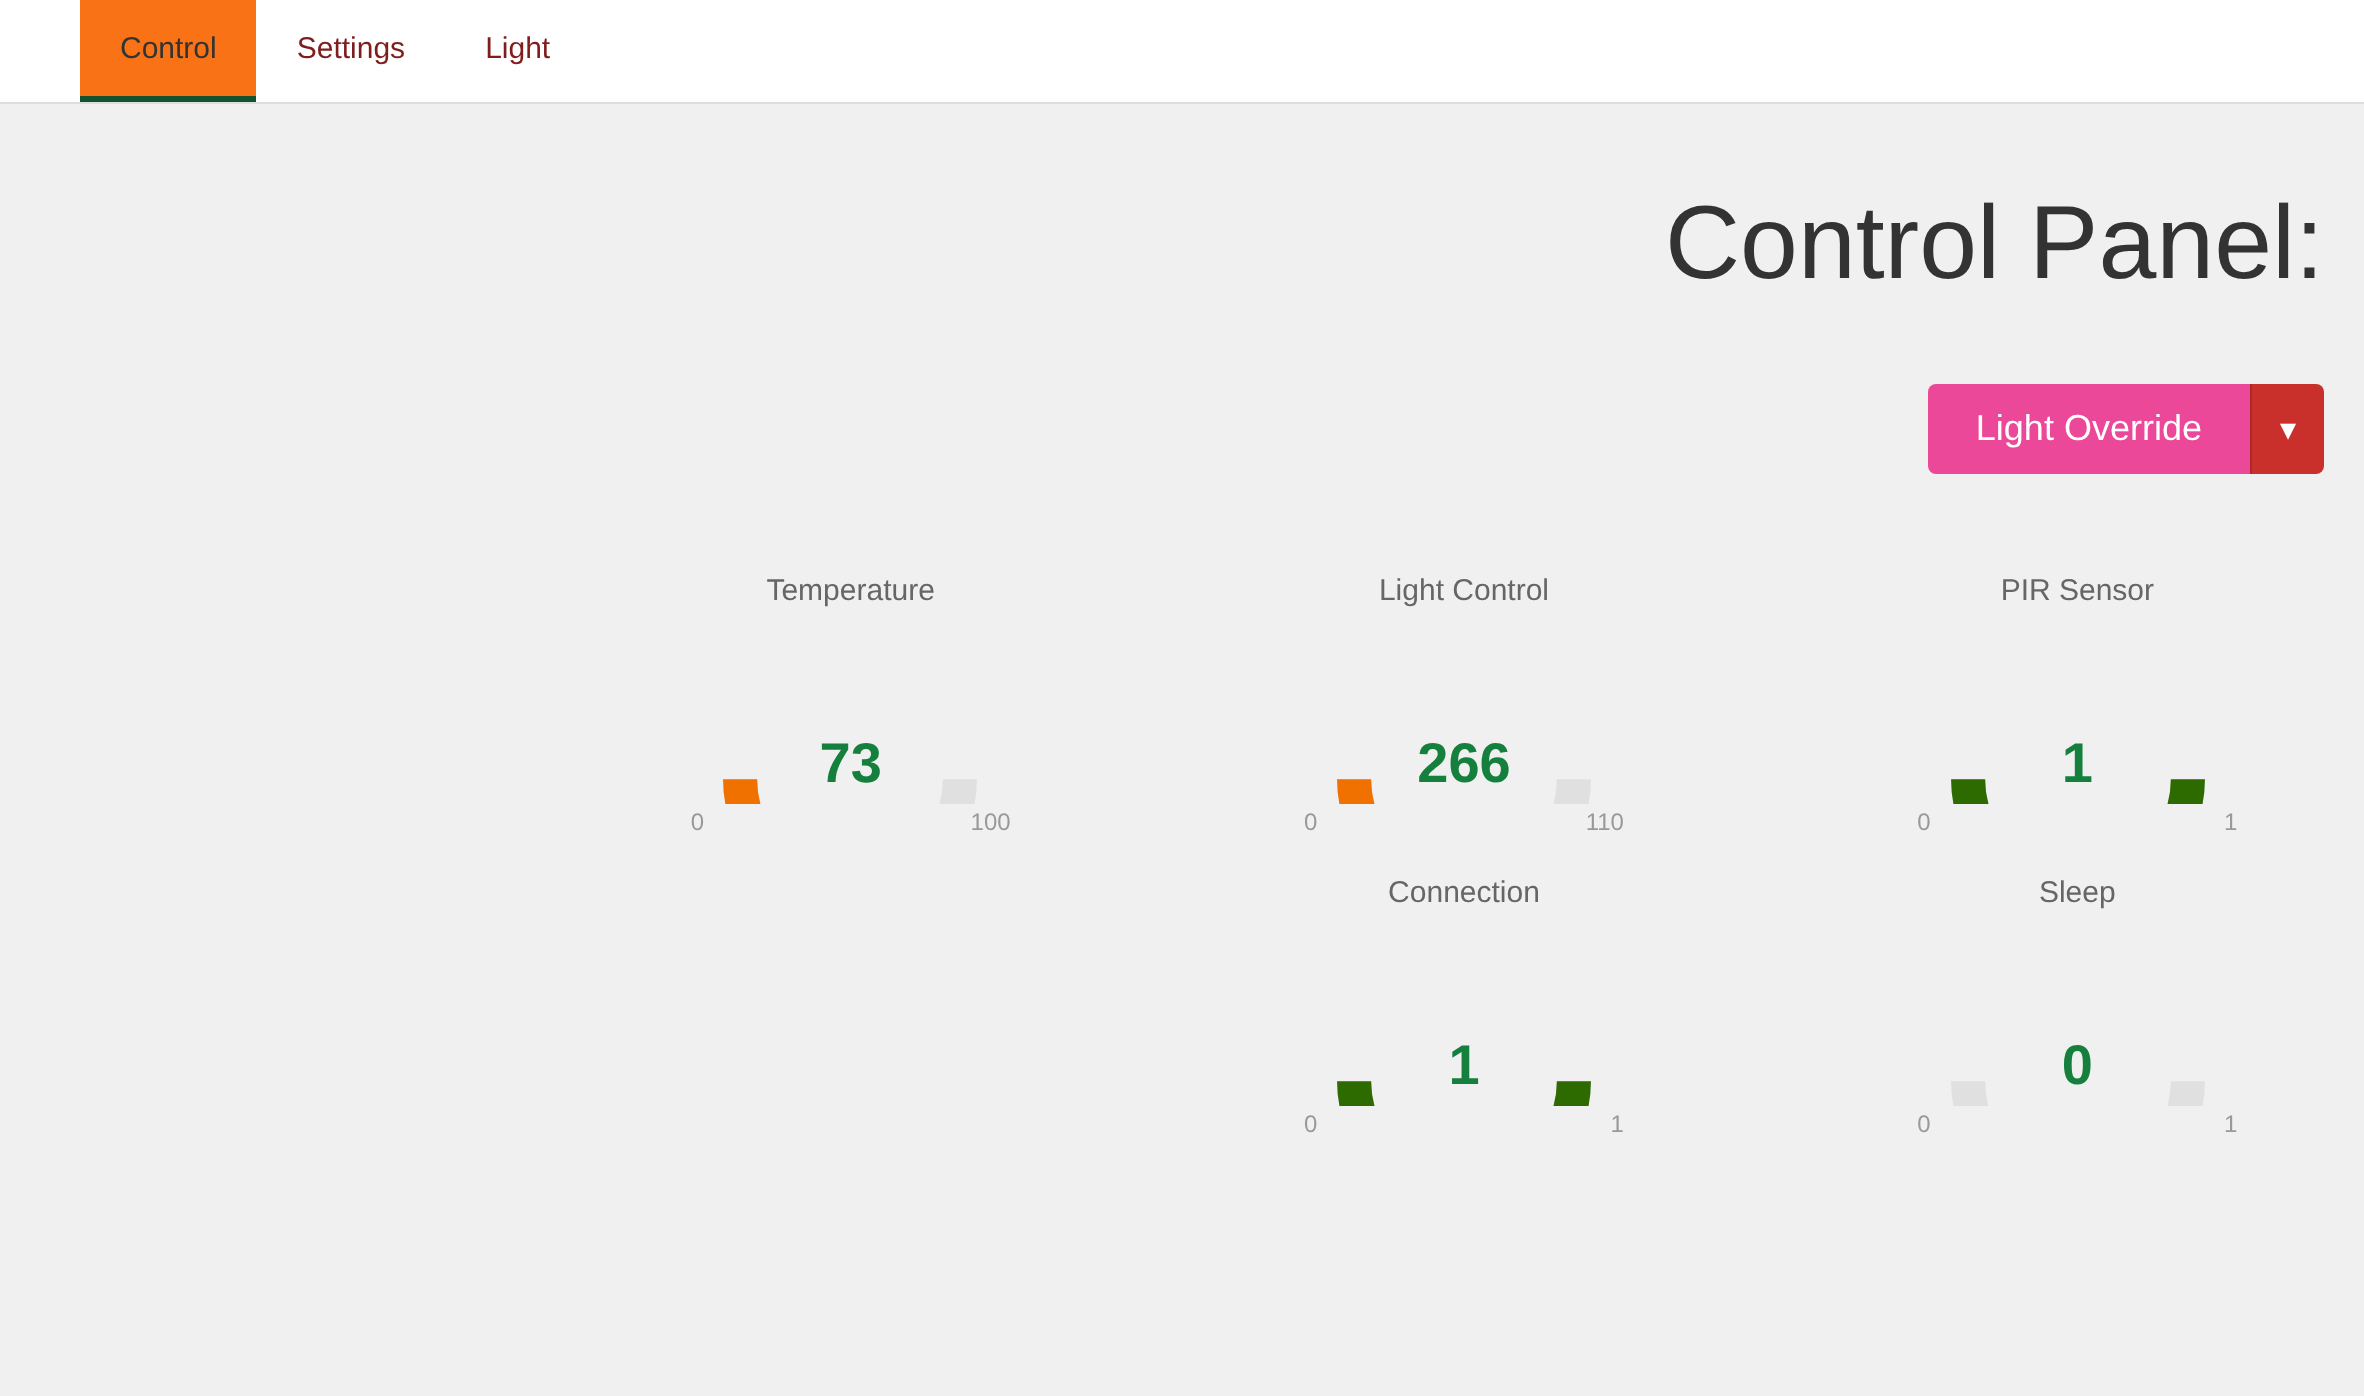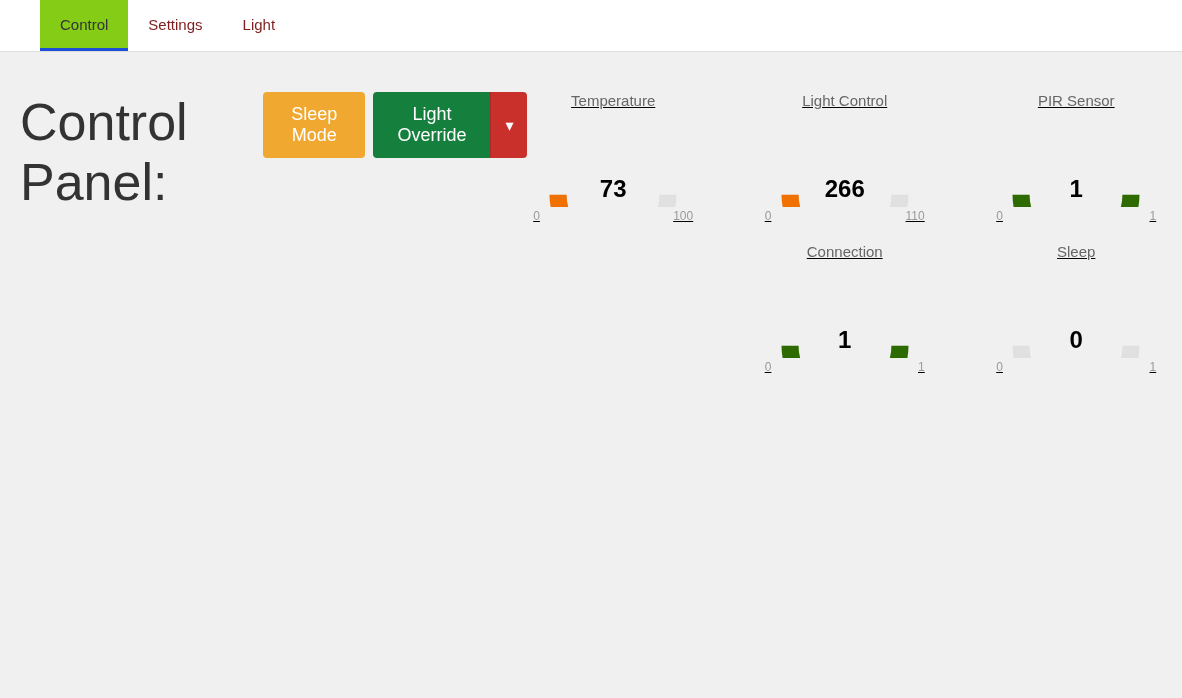--- a/index.html
+++ b/index.html
@@ -29,30 +29,30 @@
       align-items: center;
       padding: 0 20px;
       font-size: 15px;
       color: #7f1d1d;
       cursor: pointer;
       border-bottom: 3px solid transparent;
       height: 100%;
     }
     .nav-tab.active {
       color: #333;
-      border-bottom: 3px solid #1d4ed8;
-      background: #84cc16;
+      border-bottom: 3px solid #14532d;
+      background: #f97316;
     }
 
     
     .main-content {
       padding: 40px 20px 40px 20px;
       display: flex;
-      flex-direction: row;
-      align-items: flex-start;
+      flex-direction: column;
+      align-items: flex-end;
     }
 
     .page-title {
       font-size: 52px;
       font-weight: 400;
       color: #333;
       margin-bottom: 40px;
     }
 
     
@@ -68,21 +68,21 @@
       padding: 12px 28px;
       font-size: 18px;
       border-radius: 4px;
       cursor: pointer;
       margin-right: 8px;
     }
     .btn-light-override-group {
       display: flex;
     }
     .btn-light-override {
-      background: #15803d;
+      background: #ec4899;
       color: #fff;
       border: none;
       padding: 12px 24px;
       font-size: 18px;
       border-radius: 4px 0 0 4px;
       cursor: pointer;
     }
     .btn-light-override-caret {
       background: #c9302c;
       color: #fff;
@@ -93,21 +93,20 @@
       cursor: pointer;
       border-left: 1px solid #ac2925;
     }
 
     
     .gauges-grid {
       display: grid;
       grid-template-columns: 1fr 1fr 1fr;
       gap: 20px 60px;
       width: 860px;
-      text-decoration: underline;
     }
 
     .gauge-container {
       display: flex;
       flex-direction: column;
       align-items: center;
     }
 
     .gauge-label {
       font-size: 15px;
@@ -124,23 +123,23 @@
     }
     .gauge-wrap svg {
       width: 160px;
       height: 90px;
     }
     .gauge-value {
       position: absolute;
       bottom: 4px;
       left: 50%;
       transform: translateX(-50%);
-      font-size: 24px;
+      font-size: 28px;
       font-weight: bold;
-      color: #000000;
+      color: #15803d;
     }
     .gauge-minmax {
       display: flex;
       justify-content: space-between;
       width: 160px;
       font-size: 12px;
       color: #999;
       margin-top: 2px;
     }
 
@@ -158,21 +157,20 @@
     <div class="nav-tab active">Control</div>
     <div class="nav-tab">Settings</div>
     <div class="nav-tab">Light</div>
   </div>
 </nav>
 
 <div class="main-content">
   <h1 class="page-title">Control Panel:</h1>
 
   <div class="button-group">
-    <button class="btn-sleep">Sleep Mode</button>
     <div class="btn-light-override-group">
       <button class="btn-light-override">Light Override</button>
       <button class="btn-light-override-caret">
         <span>▾</span>
       </button>
     </div>
   </div>
 
   <div class="gauges-grid" id="gauges-grid">
   <div class="gauge-container">

